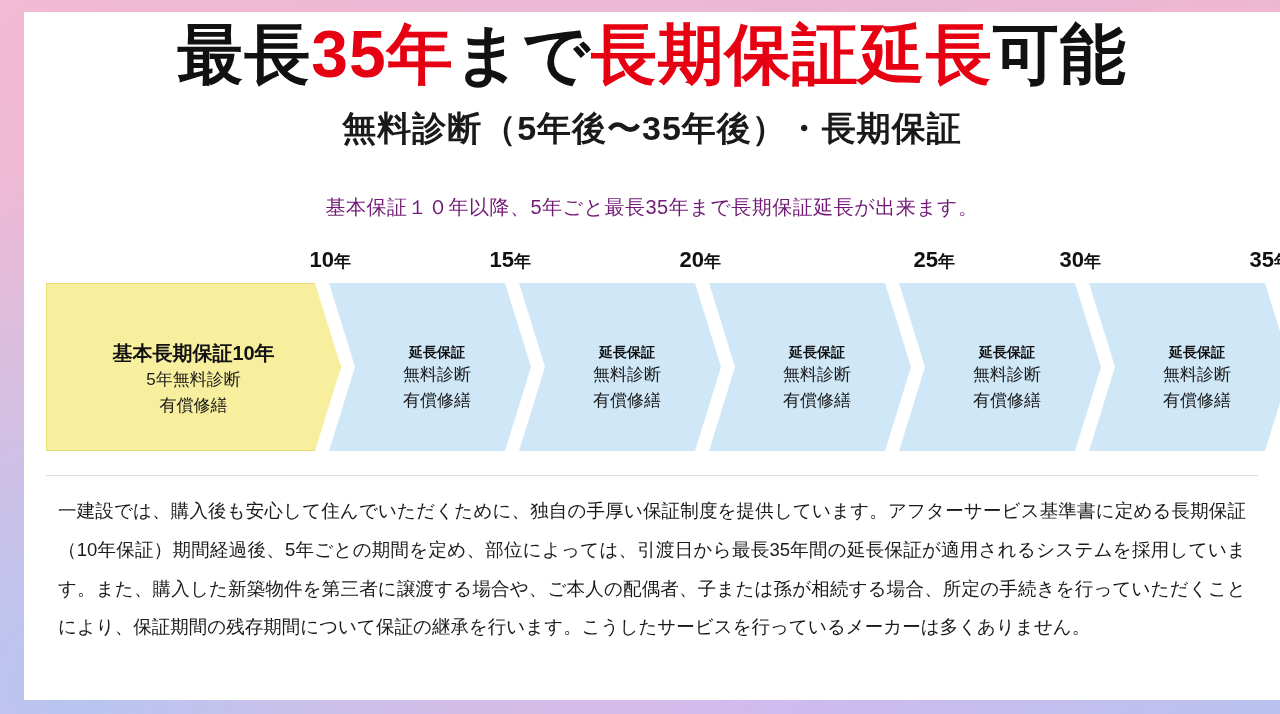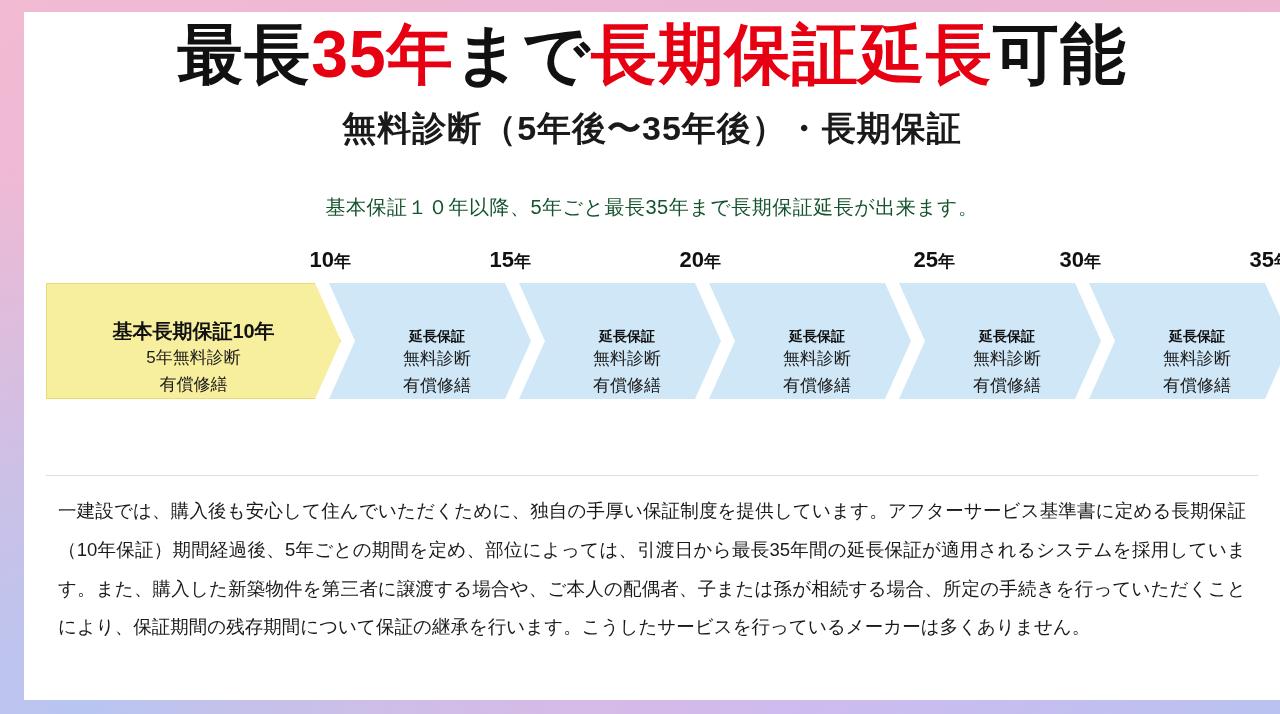--- a/index.html
+++ b/index.html
@@ -57,21 +57,21 @@
     font-weight: bold;
     letter-spacing: 1px;
     color: #1a1a1a;
   }
 
   .lead {
     margin: 42px 0 4px 0;
     text-align: center;
     font-size: 20px;
     letter-spacing: 0.5px;
-    color: #14532d;
+    color: #701a75;
   }
 
   
   #timeline {
     position: relative;
     margin: 26px 22px 0 22px;
     height: 210px;
   }
   .ticks {
     position: relative;
@@ -90,26 +90,26 @@
   .tick .unit { font-size: 17px; }
 
   .bars {
     position: relative;
     height: 160px;
     margin-top: 6px;
   }
   .chev {
     position: absolute;
     top: 0;
-    height: 116px;
+    height: 168px;
     box-sizing: border-box;
     display: flex;
     flex-direction: column;
     align-items: center;
-    justify-content: flex-end;
+    justify-content: center;
     padding-top: 25px;
     clip-path: polygon(0 0, calc(100% - 26px) 0, 100% 50%, calc(100% - 26px) 100%, 0 100%);
   }
   .chev.first {
     background: #f7ef9e;
     border: 1px solid #e8dd72;
   }
   .chev.ext {
     background: #cfe7f7;
     clip-path: polygon(0 0, calc(100% - 26px) 0, 100% 50%, calc(100% - 26px) 100%, 0 100%, 26px 50%);

